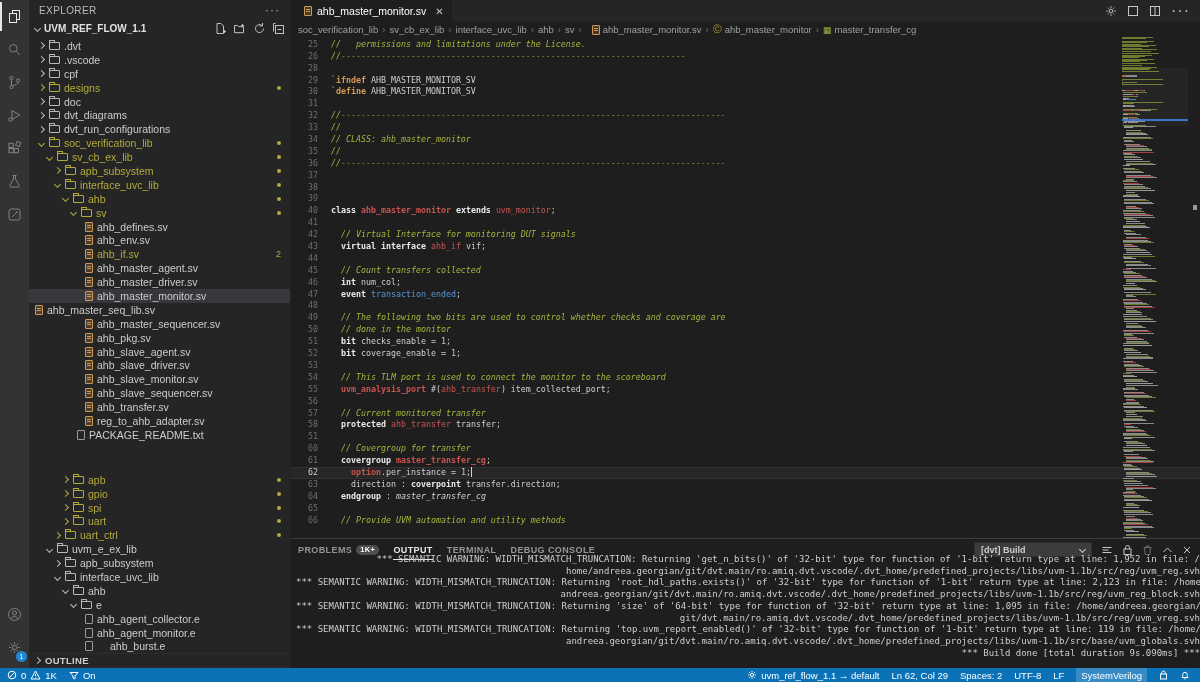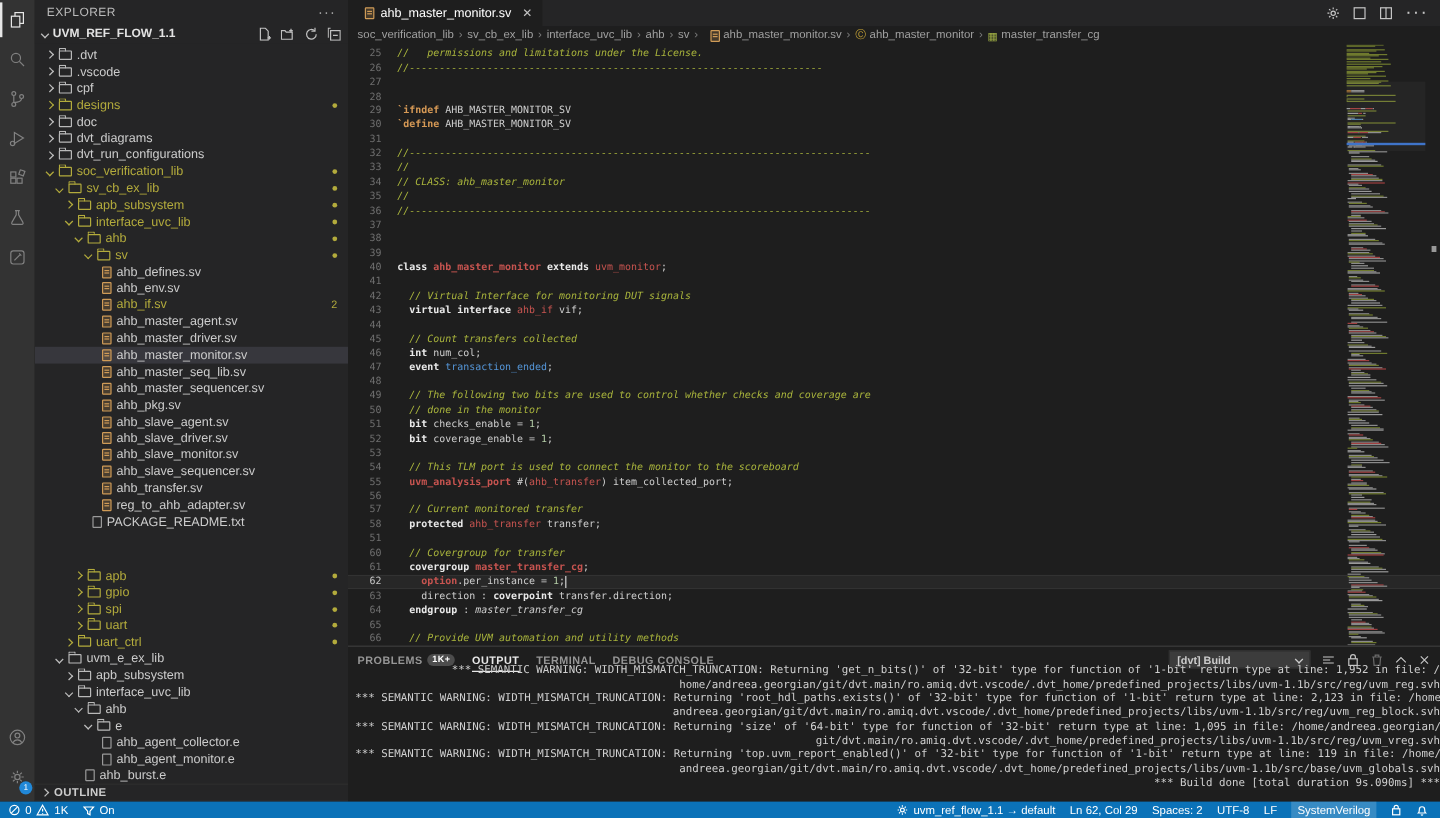--- a/index.html
+++ b/index.html
@@ -328,21 +328,21 @@
           <span class="lbl">ahb_master_agent.sv</span>
         </div>
         <div class="trow" style="padding-left: 50px;">
           <span class="file-ic sv"></span>
           <span class="lbl">ahb_master_driver.sv</span>
         </div>
         <div class="trow sel" style="padding-left: 50px;">
           <span class="file-ic sv"></span>
           <span class="lbl">ahb_master_monitor.sv</span>
         </div>
-        <div class="trow" style="padding-left: 50px;">
+        <div class="trow" style="">
           <span class="file-ic sv"></span>
           <span class="lbl">ahb_master_seq_lib.sv</span>
         </div>
         <div class="trow" style="padding-left: 50px;">
           <span class="file-ic sv"></span>
           <span class="lbl">ahb_master_sequencer.sv</span>
         </div>
         <div class="trow" style="padding-left: 50px;">
           <span class="file-ic sv"></span>
           <span class="lbl">ahb_pkg.sv</span>
@@ -431,21 +431,21 @@
           <span class="lbl">e</span>
         </div>
         <div class="trow" style="padding-left: 50px;">
           <span class="file-ic"></span>
           <span class="lbl">ahb_agent_collector.e</span>
         </div>
         <div class="trow" style="padding-left: 50px;">
           <span class="file-ic"></span>
           <span class="lbl">ahb_agent_monitor.e</span>
         </div>
-        <div class="trow" style="padding-left: 36px;">
+        <div class="trow" style="padding-left: 50px; gap: 13px;">
           <span class="file-ic"></span>
           <span class="lbl">ahb_burst.e</span>
         </div>
       </div>
     <div id="tree-sections">
         <div class="tsec">
           <span class="chev"></span>
           <span>OUTLINE</span>
         </div>
         <div class="tsec">
@@ -522,21 +522,20 @@
           <span class="bc-cov bc-ico">▦</span>
           <span>master_transfer_cg</span>
         </span>
       </div>
 
     <div class="code-area">
       <div id="code-lines">
           <div class="cl"><span class="ln">24</span><span class="lc"></span></div>
           <div class="cl"><span class="ln">25</span><span class="lc"><span class="tc-c">//   permissions and limitations under the License.</span></span></div>
           <div class="cl"><span class="ln">26</span><span class="lc"><span class="tc-c">//---------------------------------------------------------------------</span></span></div>
-          <div class="cl"><span class="ln">27</span><span class="lc"></span></div>
           <div class="cl"><span class="ln">28</span><span class="lc"></span></div>
           <div class="cl"><span class="ln">29</span><span class="lc"><span class="tc-m">`ifndef</span><span class="tc-p"> AHB_MASTER_MONITOR_SV</span></span></div>
           <div class="cl"><span class="ln">30</span><span class="lc"><span class="tc-m">`define</span><span class="tc-p"> AHB_MASTER_MONITOR_SV</span></span></div>
           <div class="cl"><span class="ln">31</span><span class="lc"></span></div>
           <div class="cl"><span class="ln">32</span><span class="lc"><span class="tc-c">//-----------------------------------------------------------------------------</span></span></div>
           <div class="cl"><span class="ln">33</span><span class="lc"><span class="tc-c">//</span></span></div>
           <div class="cl"><span class="ln">34</span><span class="lc"><span class="tc-c">// CLASS: ahb_master_monitor</span></span></div>
           <div class="cl"><span class="ln">35</span><span class="lc"><span class="tc-c">//</span></span></div>
           <div class="cl"><span class="ln">36</span><span class="lc"><span class="tc-c">//-----------------------------------------------------------------------------</span></span></div>
           <div class="cl"><span class="ln">37</span><span class="lc"></span></div>

